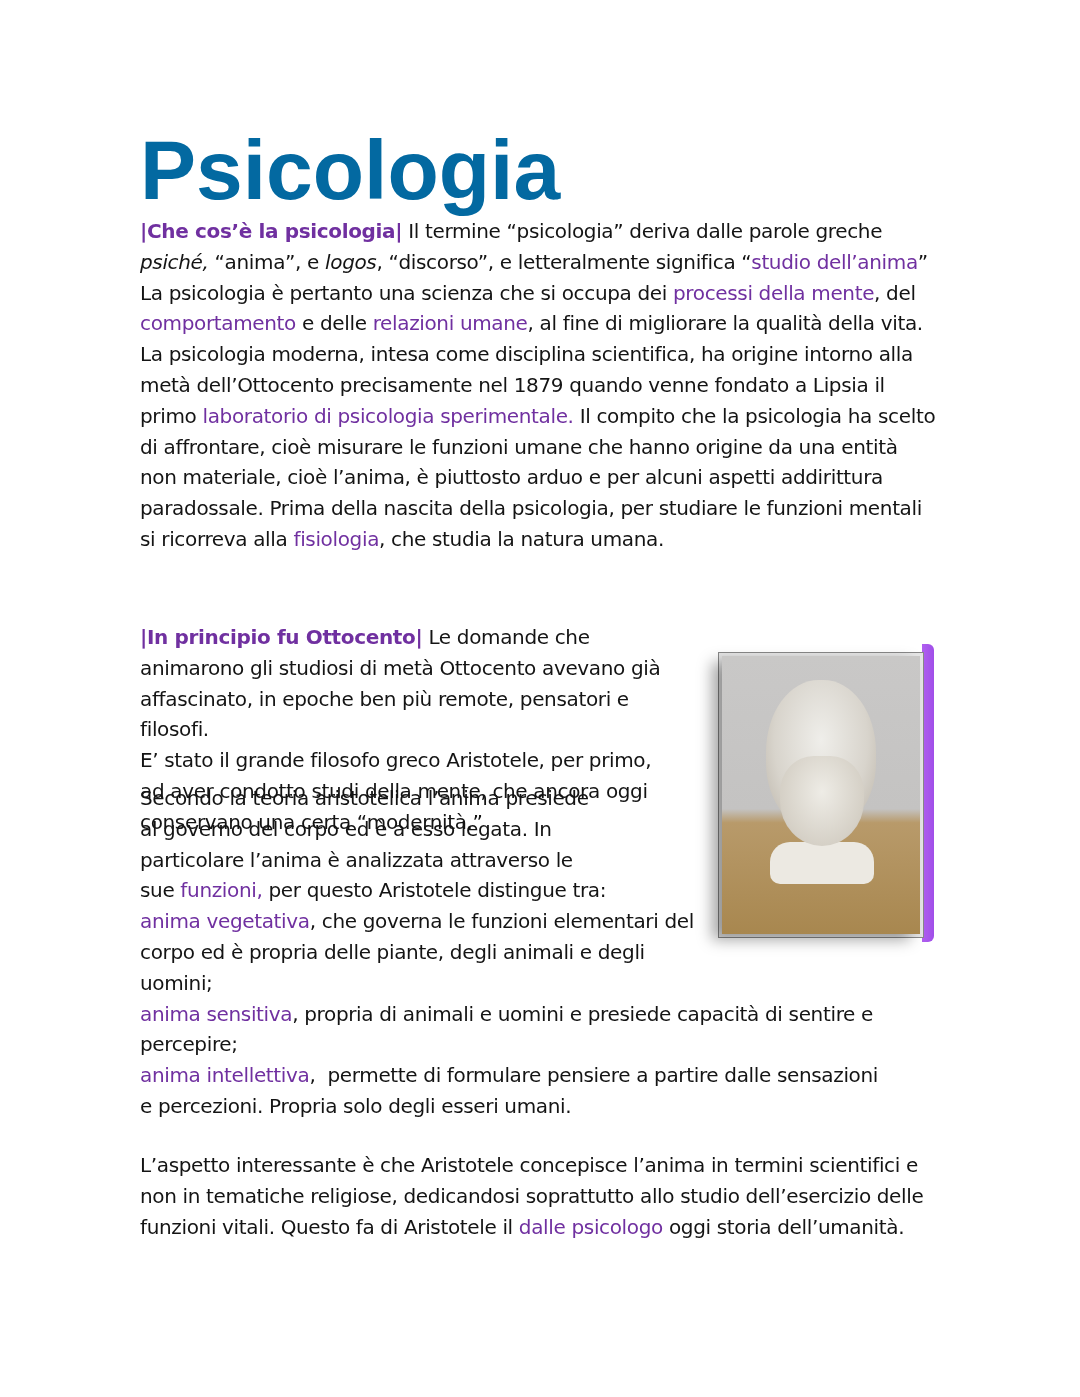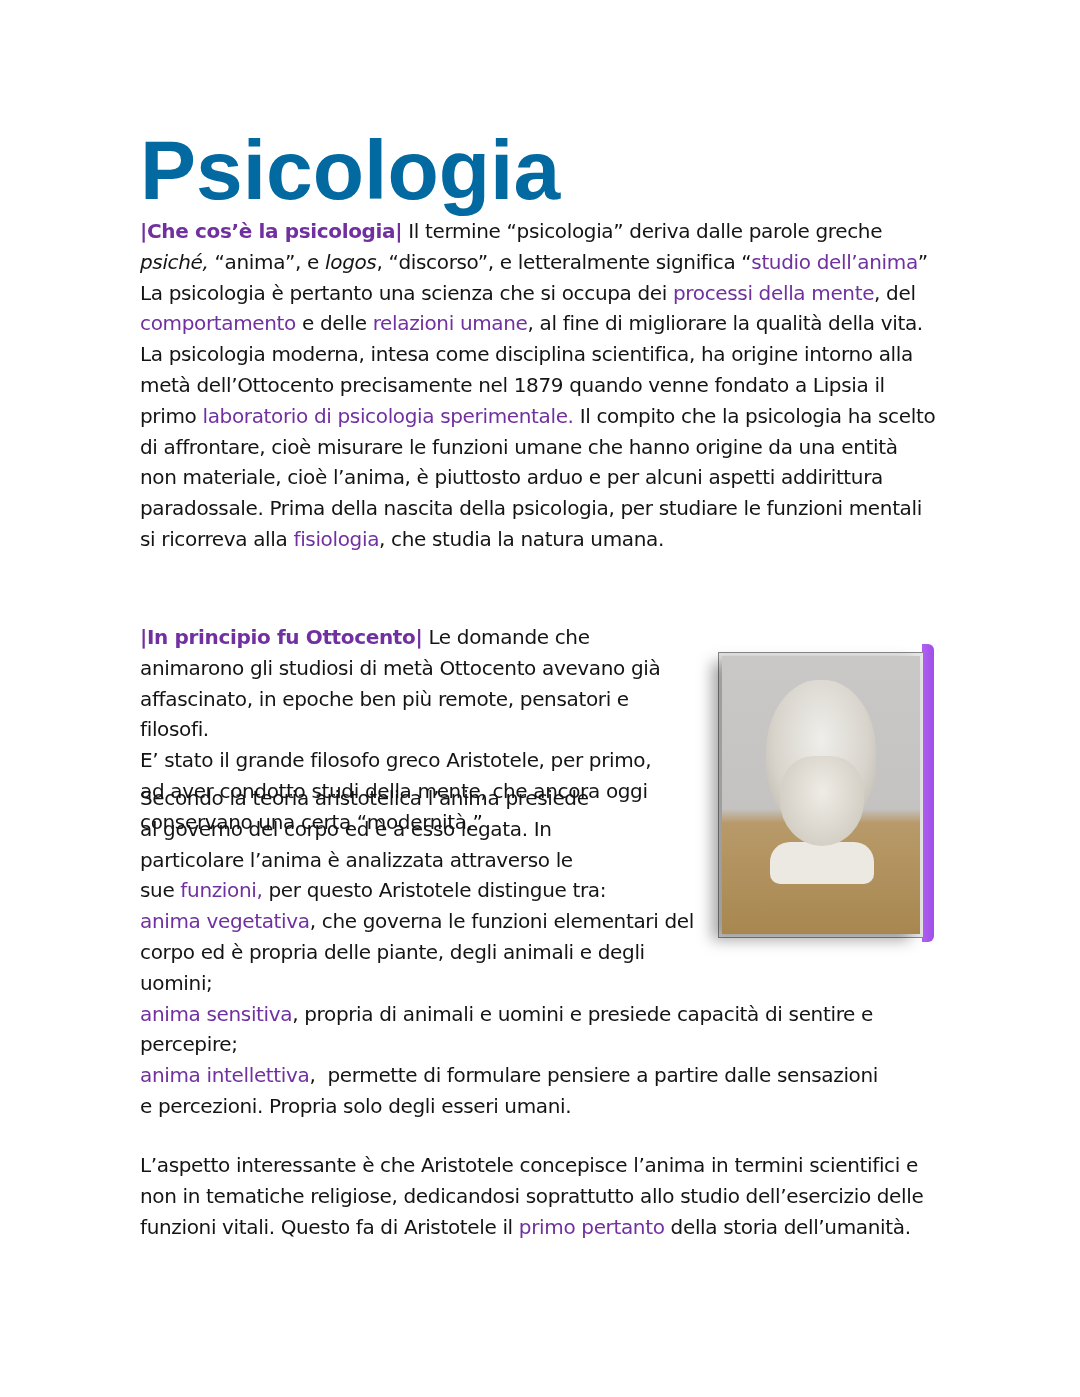--- a/index.html
+++ b/index.html
@@ -47,13 +47,13 @@
   <div class="edge"></div>
   <div class="portrait" title="Busto di Aristotele">
     <div class="neck"></div>
     <div class="head"></div>
     <div class="beard"></div>
   </div>
 </div>
 
 <p class="para p3"><span style="display:inline-block;width:470px"><span>Secondo la teoria aristotelica l’anima presiede al governo del corpo ed è a esso legata. In particolare l’anima è analizzata attraverso le sue </span><span class="hl">funzioni,</span><span> per questo Aristotele distingue tra:</span></span><br><span style="display:inline-block;width:570px"><span class="hl">anima vegetativa</span><span>, che governa le funzioni elementari del corpo ed è propria delle piante, degli animali e degli uomini;</span></span><br><span><span class="hl">anima sensitiva</span><span>, propria di animali e uomini e presiede capacità di sentire e percepire;</span></span><br><span><span class="hl">anima intellettiva</span><span style="white-space:pre-wrap">,  permette di formulare pensiere a partire dalle sensazioni e percezioni. Propria solo degli esseri umani.</span></span></p>
 
-<p class="para p4"><span>L’aspetto interessante è che Aristotele concepisce l’anima in termini scientifici e non in tematiche religiose, dedicandosi soprattutto allo studio dell’esercizio delle funzioni vitali. Questo fa di Aristotele il </span><span class="hl">primo pertanto</span><span> della storia dell’umanità.</span></p>
+<p class="para p4"><span>L’aspetto interessante è che Aristotele concepisce l’anima in termini scientifici e non in tematiche religiose, dedicandosi soprattutto allo studio dell’esercizio delle funzioni vitali. Questo fa di Aristotele il </span><span class="hl">dalle psicologo</span><span> oggi storia dell’umanità.</span></p>
 
 </body></html>

